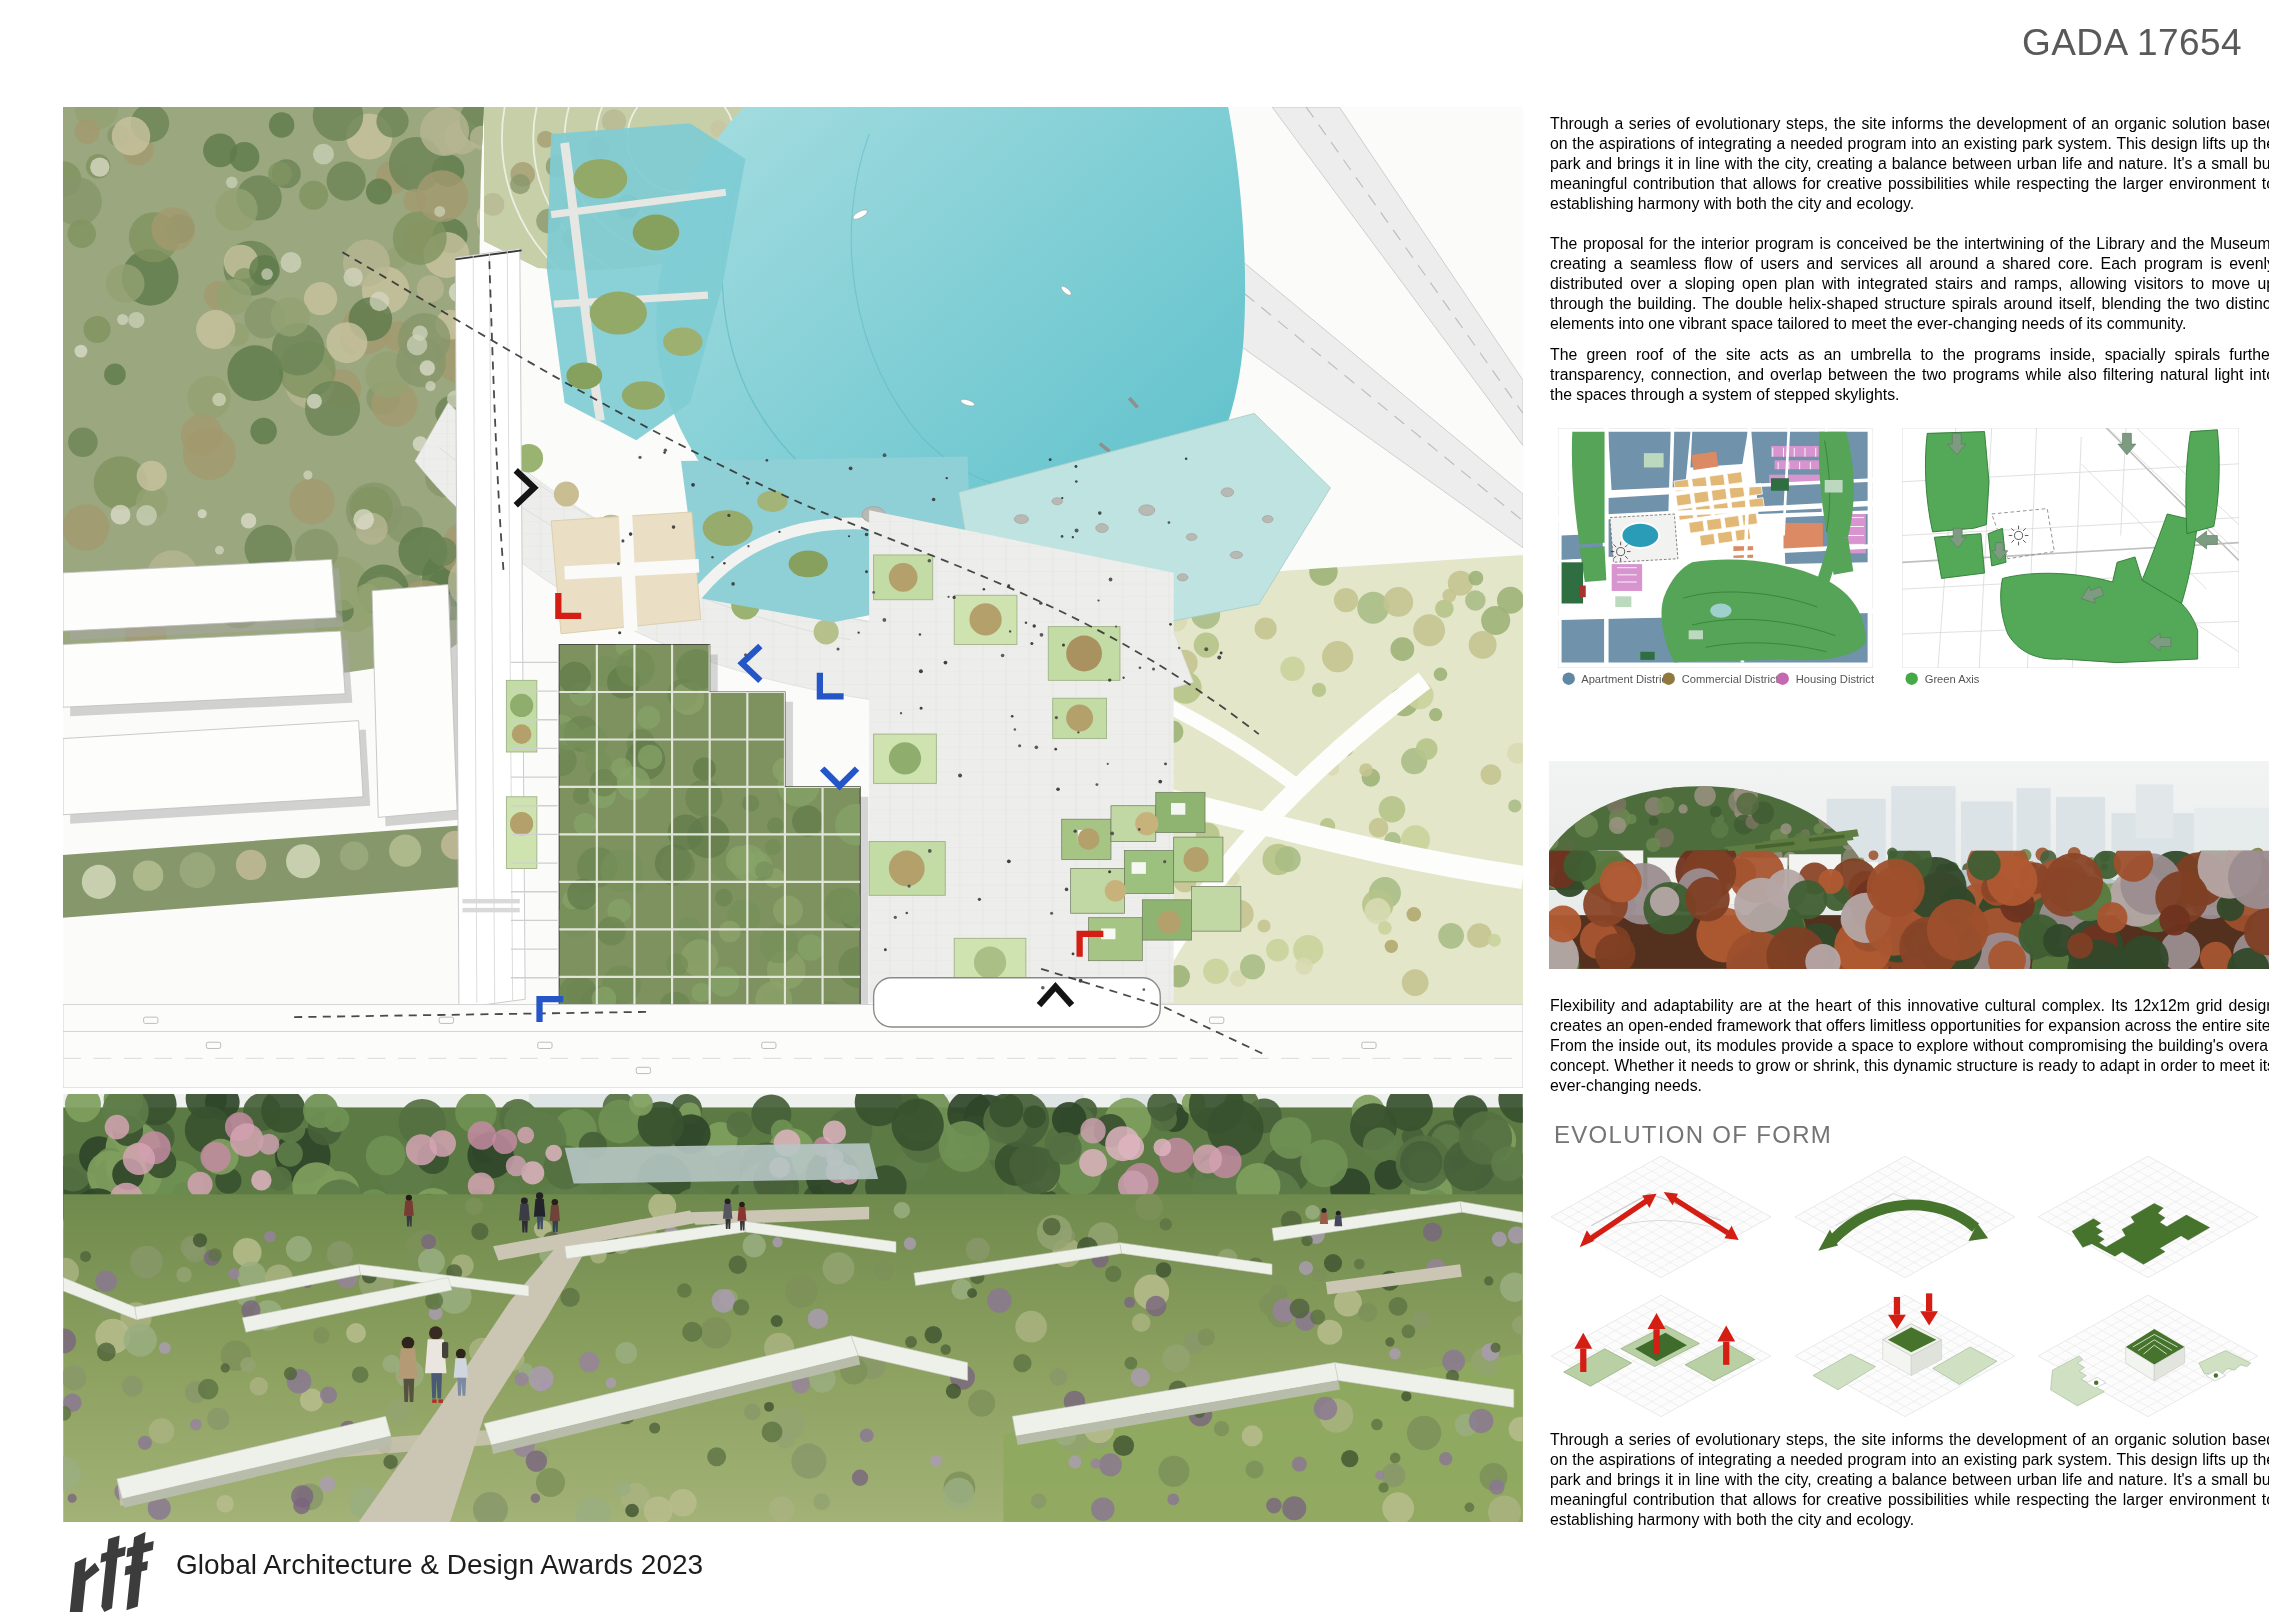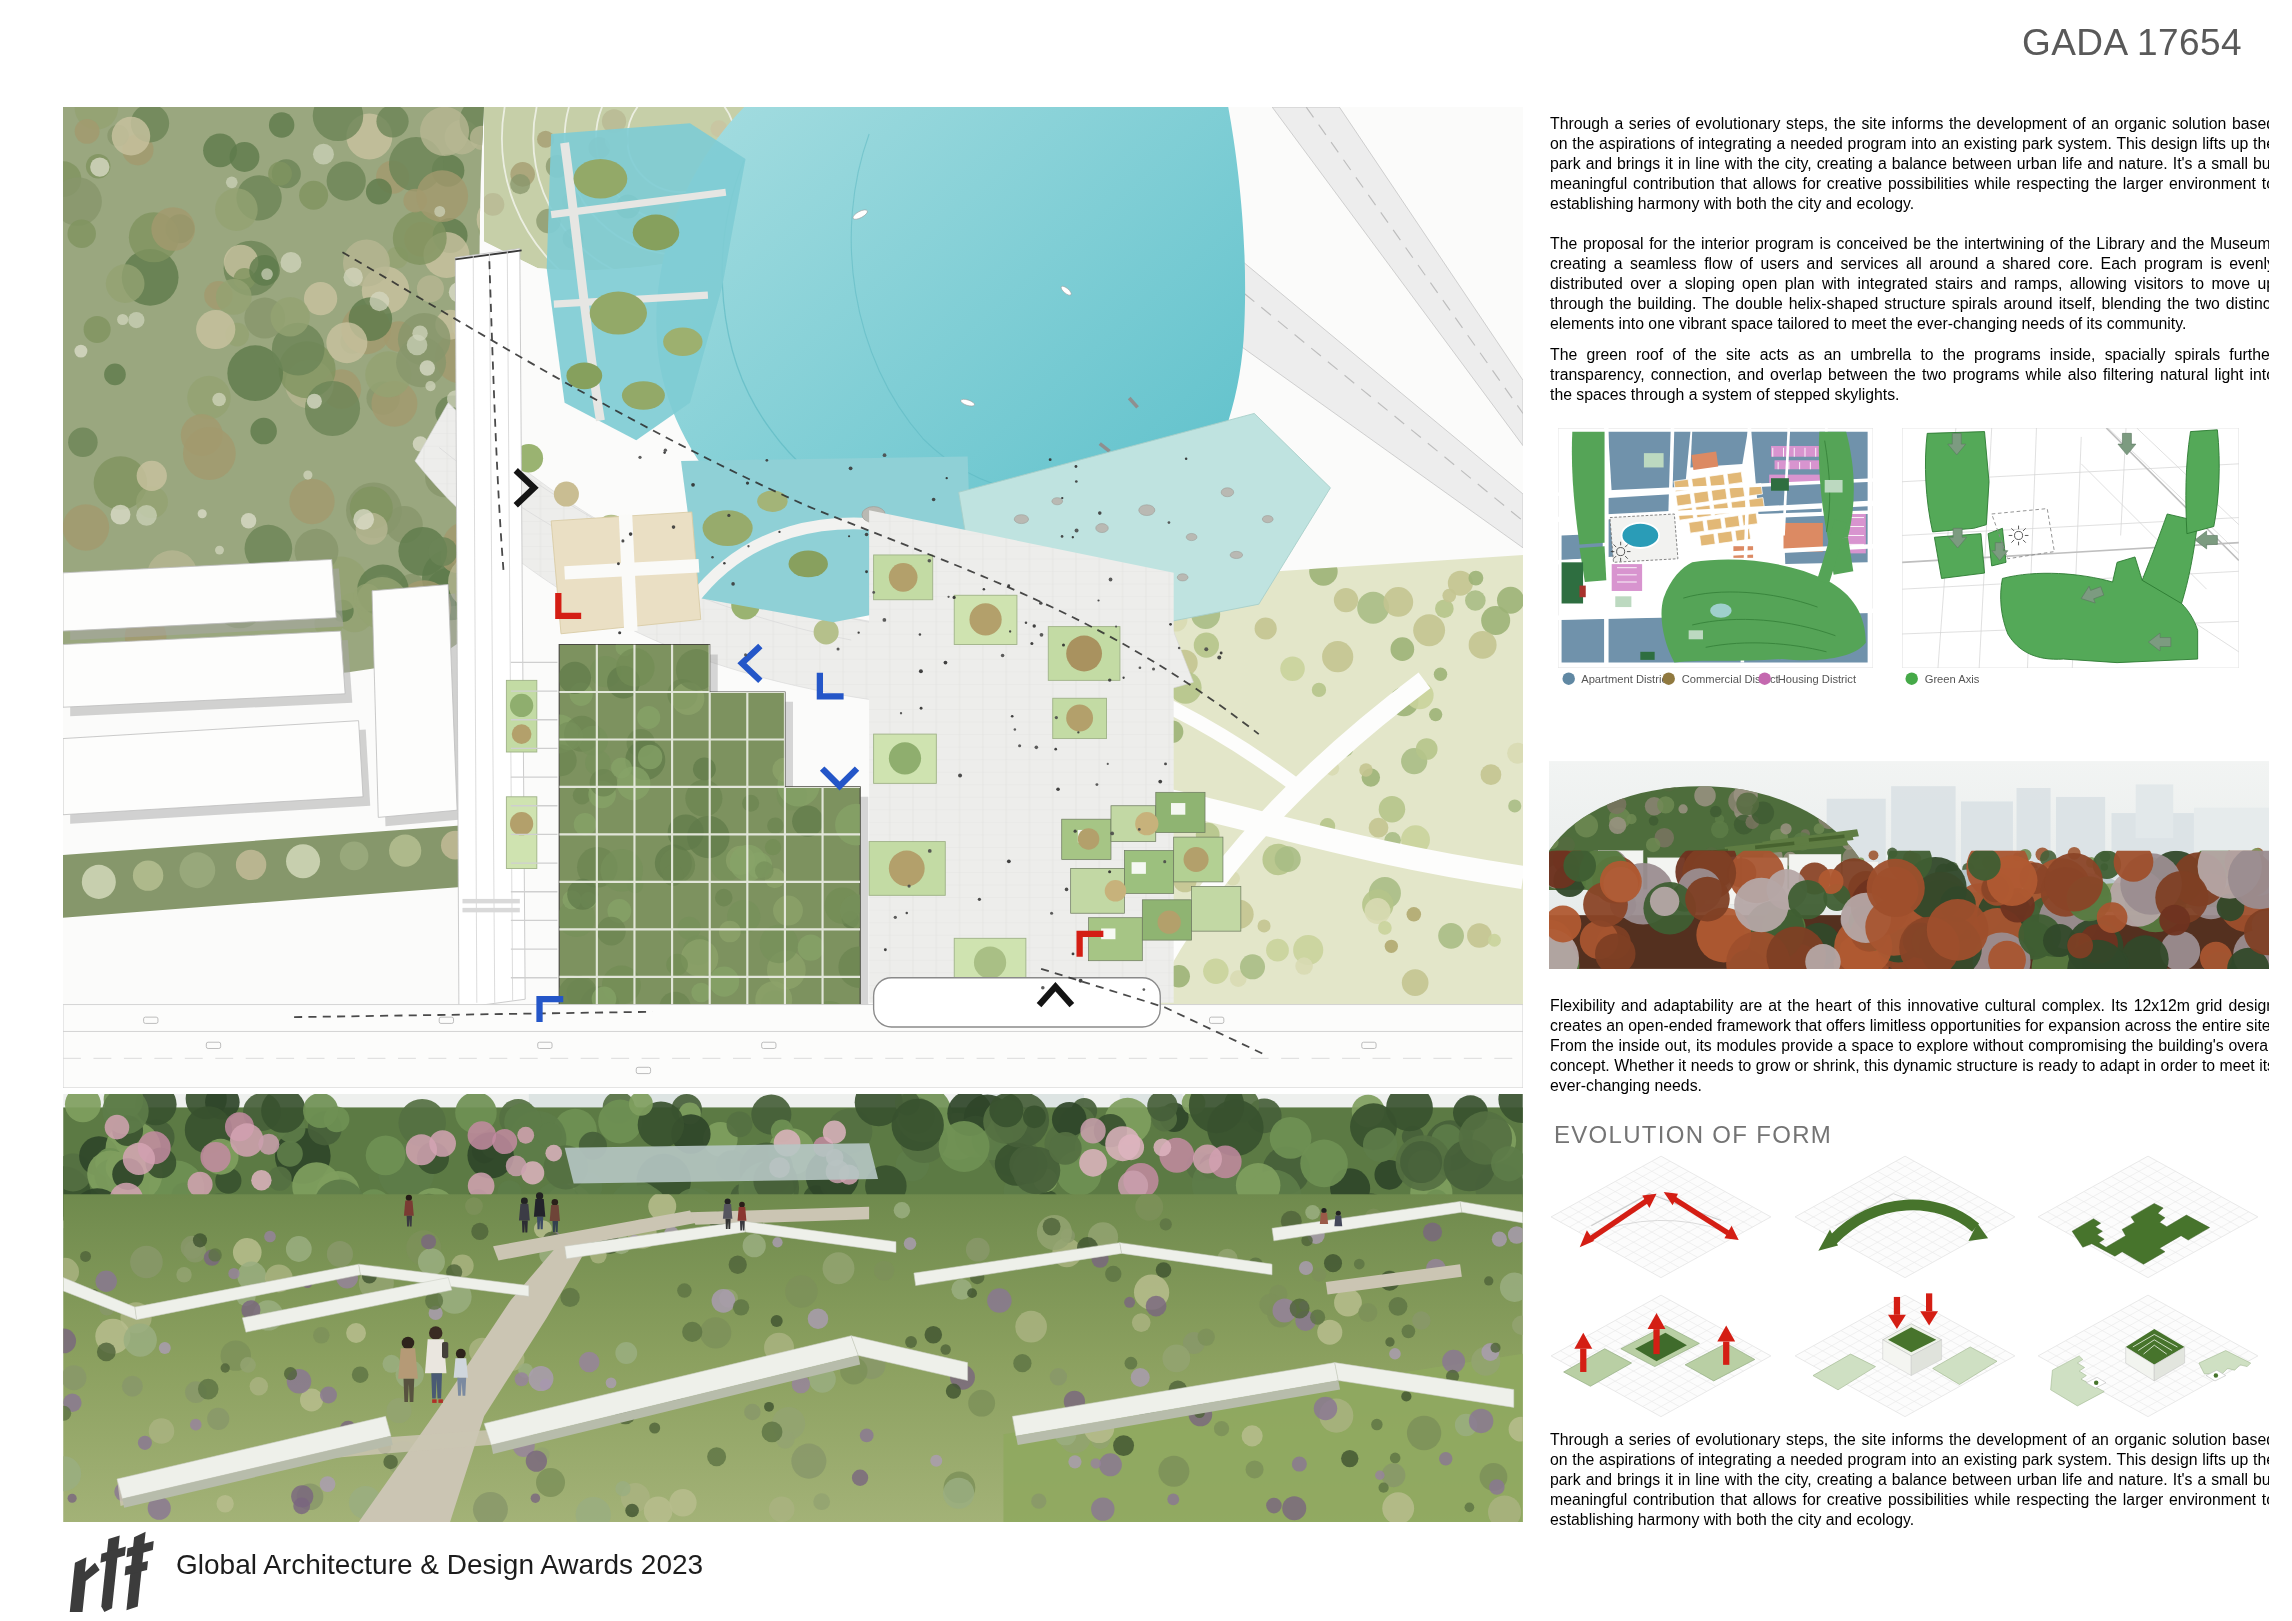--- a/index.html
+++ b/index.html
@@ -1609,21 +1609,21 @@
           <circle cx="7.5" cy="7.5" r="7" fill="#6088a3"></circle>
         </svg>
       <span>Apartment District</span>
     </div>
     <div class="leg-item" style="left:122px">
       <svg width="13.4" height="13.4" viewBox="0 0 15 15">
           <circle cx="7.5" cy="7.5" r="7" fill="#90793f"></circle>
         </svg>
       <span>Commercial District</span>
     </div>
-    <div class="leg-item" style="left:218px">
+    <div class="leg-item" style="left:236px">
       <svg width="13.4" height="13.4" viewBox="0 0 15 15">
           <circle cx="7.5" cy="7.5" r="7" fill="#c468af"></circle>
         </svg>
       <span>Housing District</span>
     </div>
     <div class="leg-item" style="left:365px">
       <svg width="13.4" height="13.4" viewBox="0 0 15 15">
           <circle cx="7.5" cy="7.5" r="7" fill="#45a948"></circle>
         </svg>
       <span>Green Axis</span>

